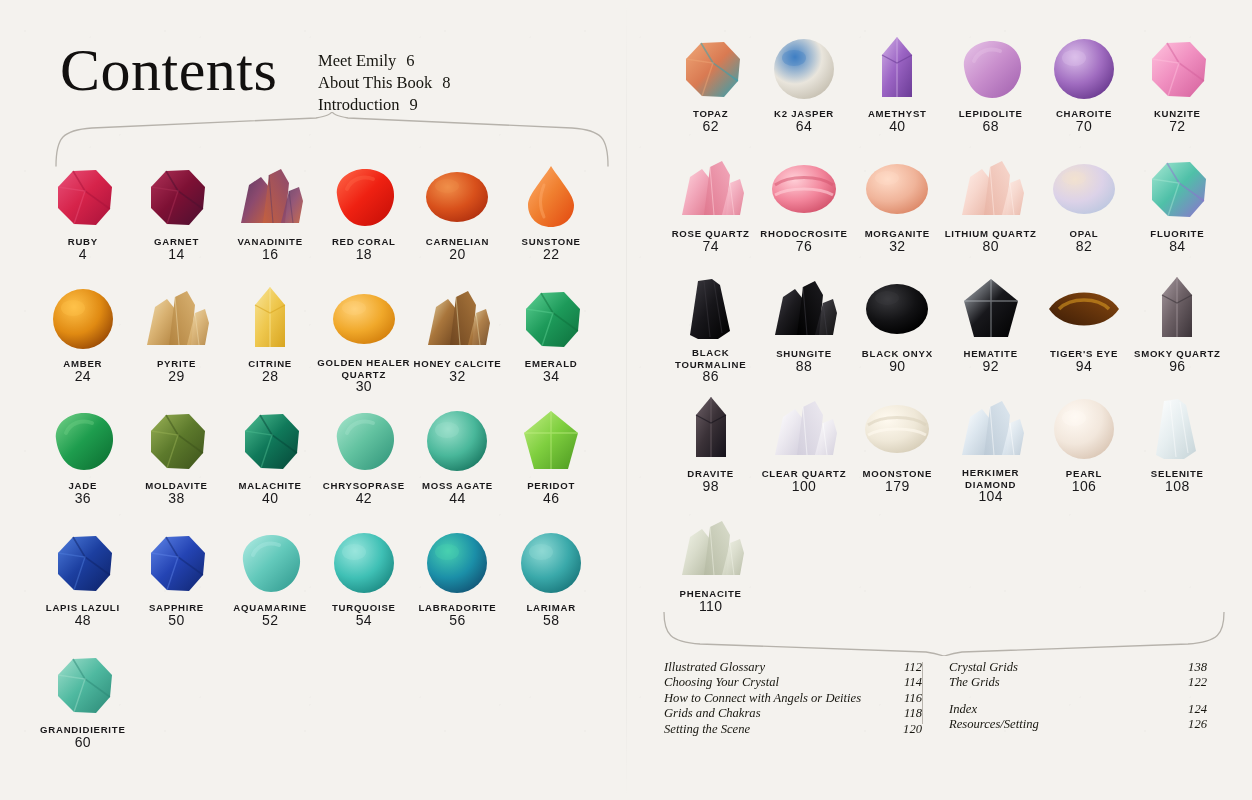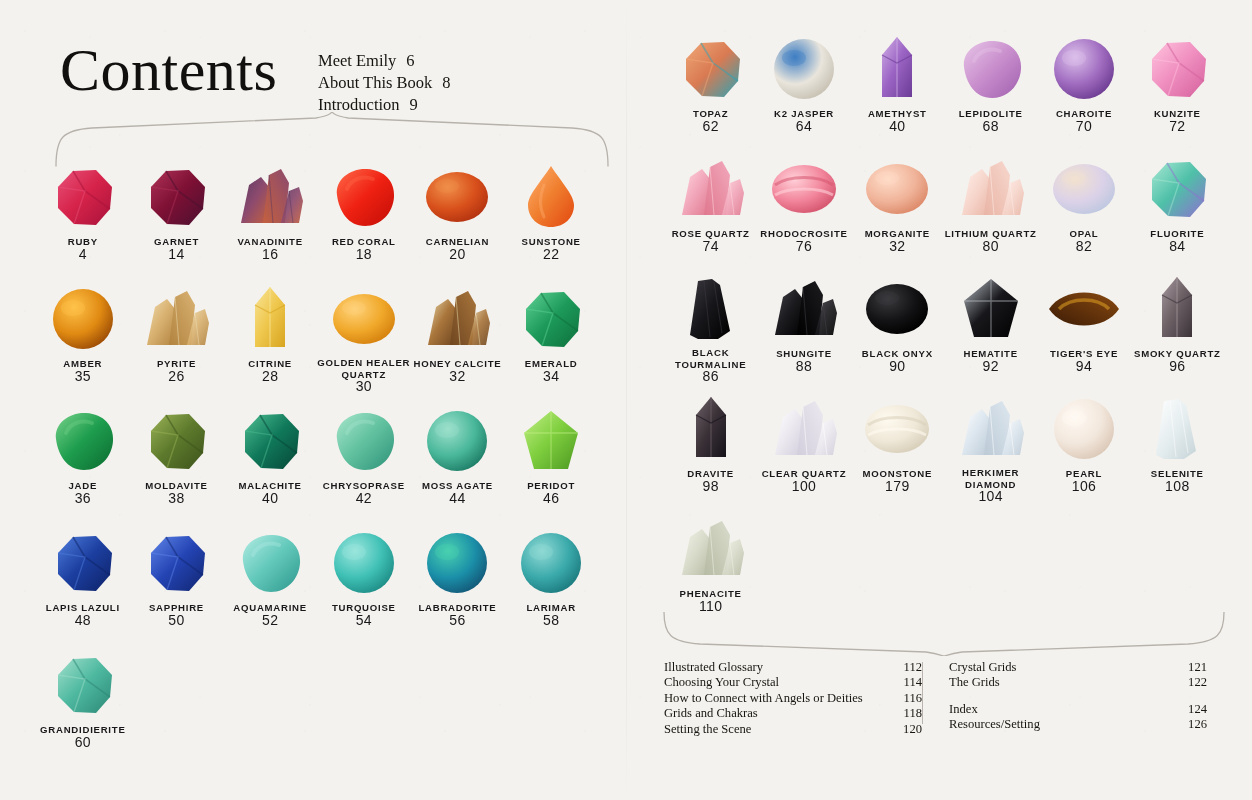--- a/index.html
+++ b/index.html
@@ -96,21 +96,21 @@
 
   
   .backmatter {
     position: absolute;
     left: 664px; top: 660px;
     width: 560px;
     font-family: "Liberation Serif", serif;
     font-size: 12.6px;
     color: #17160f;
   }
-  .bm-cols { display: flex; }
+  .bm-cols { display: flex; font-style: italic; }
   .bm-col { position: relative; }
   .bm-col.left  { width: 258px; }
   .bm-col.right { width: 258px; padding-left: 26px; }
   .bm-divider {
     width: 1px;
     background: #b9b5ae;
     margin: 2px 0 2px 0;
     height: 62px;
   }
   .bm-row {
@@ -323,21 +323,21 @@
         <stop offset="0%" stop-color="#ffc24a"></stop>
         <stop offset="60%" stop-color="#e08a12"></stop>
         <stop offset="100%" stop-color="#9e4e06"></stop>
       </radialGradient>
     </defs>
             <circle cx="43" cy="36" r="30" fill="url(#g6r)"></circle>
             <ellipse cx="33" cy="25" rx="12" ry="8" fill="#ffc24a" opacity="0.35"></ellipse>
           </svg>
         </div>
         <div class="nm">AMBER</div>
-        <div class="pg">35</div>
+        <div class="pg">24</div>
       </div>
       <div class="cell">
         <div class="stone-wrap">
           <svg class="stone" width="86" height="72" viewBox="0 0 86 72">
     <defs>
       <linearGradient id="g7a" x1="0" y1="0" x2="1" y2="1">
         <stop offset="0%" stop-color="#f0dcae"></stop>
         <stop offset="48%" stop-color="#d9b272"></stop>
         <stop offset="100%" stop-color="#b2833f"></stop>
       </linearGradient>
@@ -351,21 +351,21 @@
         <stop offset="100%" stop-color="#b2833f"></stop>
       </radialGradient>
     </defs>
             <path d="M14 62 L22 24 L34 16 L42 26 L38 62 Z" fill="url(#g7a)"></path>
             <path d="M36 62 L42 14 L54 8 L62 22 L58 62 Z" fill="url(#g7b)"></path>
             <path d="M54 62 L62 30 L72 26 L76 40 L72 62 Z" fill="url(#g7a)" opacity="0.92"></path>
             <path d="M42 14 L46 62 M62 30 L66 62" stroke="#f0dcae" stroke-width="1.1" fill="none" opacity="0.5"></path>
           </svg>
         </div>
         <div class="nm">PYRITE</div>
-        <div class="pg">26</div>
+        <div class="pg">29</div>
       </div>
       <div class="cell">
         <div class="stone-wrap">
           <svg class="stone" width="86" height="72" viewBox="0 0 86 72">
     <defs>
       <linearGradient id="g8a" x1="0" y1="0" x2="1" y2="1">
         <stop offset="0%" stop-color="#f8e59a"></stop>
         <stop offset="48%" stop-color="#efc84f"></stop>
         <stop offset="100%" stop-color="#d8a520"></stop>
       </linearGradient>
@@ -1507,21 +1507,21 @@
           </div>
           <div class="bm-row">
             <span class="lbl">Setting the Scene</span>
             <span class="num">120</span>
           </div>
         </div>
       <div class="bm-divider"></div>
       <div class="bm-col right" id="bm-right">
           <div class="bm-row">
             <span class="lbl">Crystal Grids</span>
-            <span class="num">121</span>
+            <span class="num">138</span>
           </div>
           <div class="bm-row">
             <span class="lbl">The Grids</span>
             <span class="num">122</span>
           </div>
           <div class="bm-gap"></div>
           <div class="bm-row">
             <span class="lbl">Index</span>
             <span class="num">124</span>
           </div>

